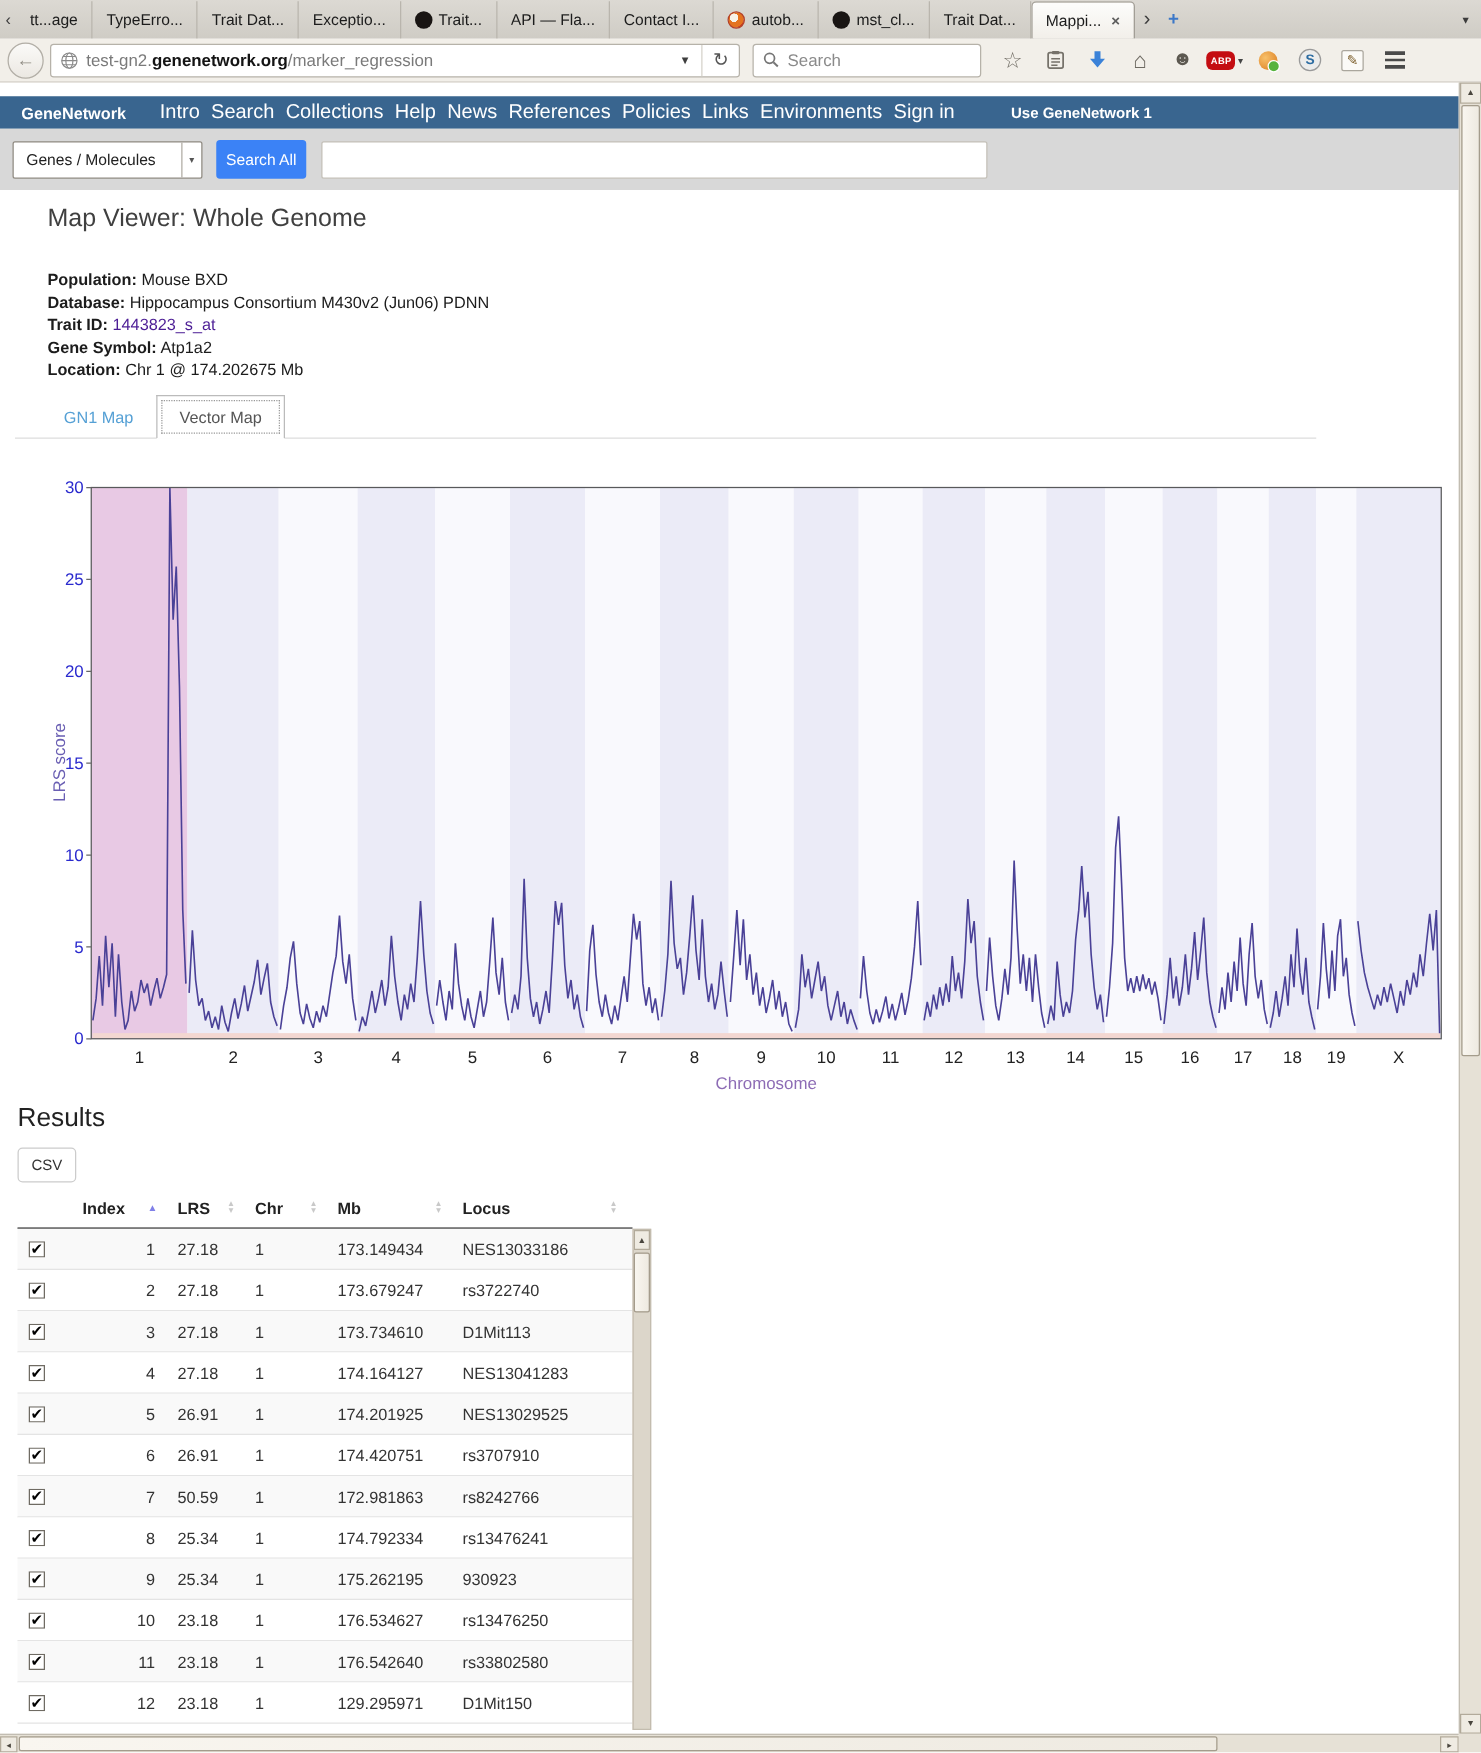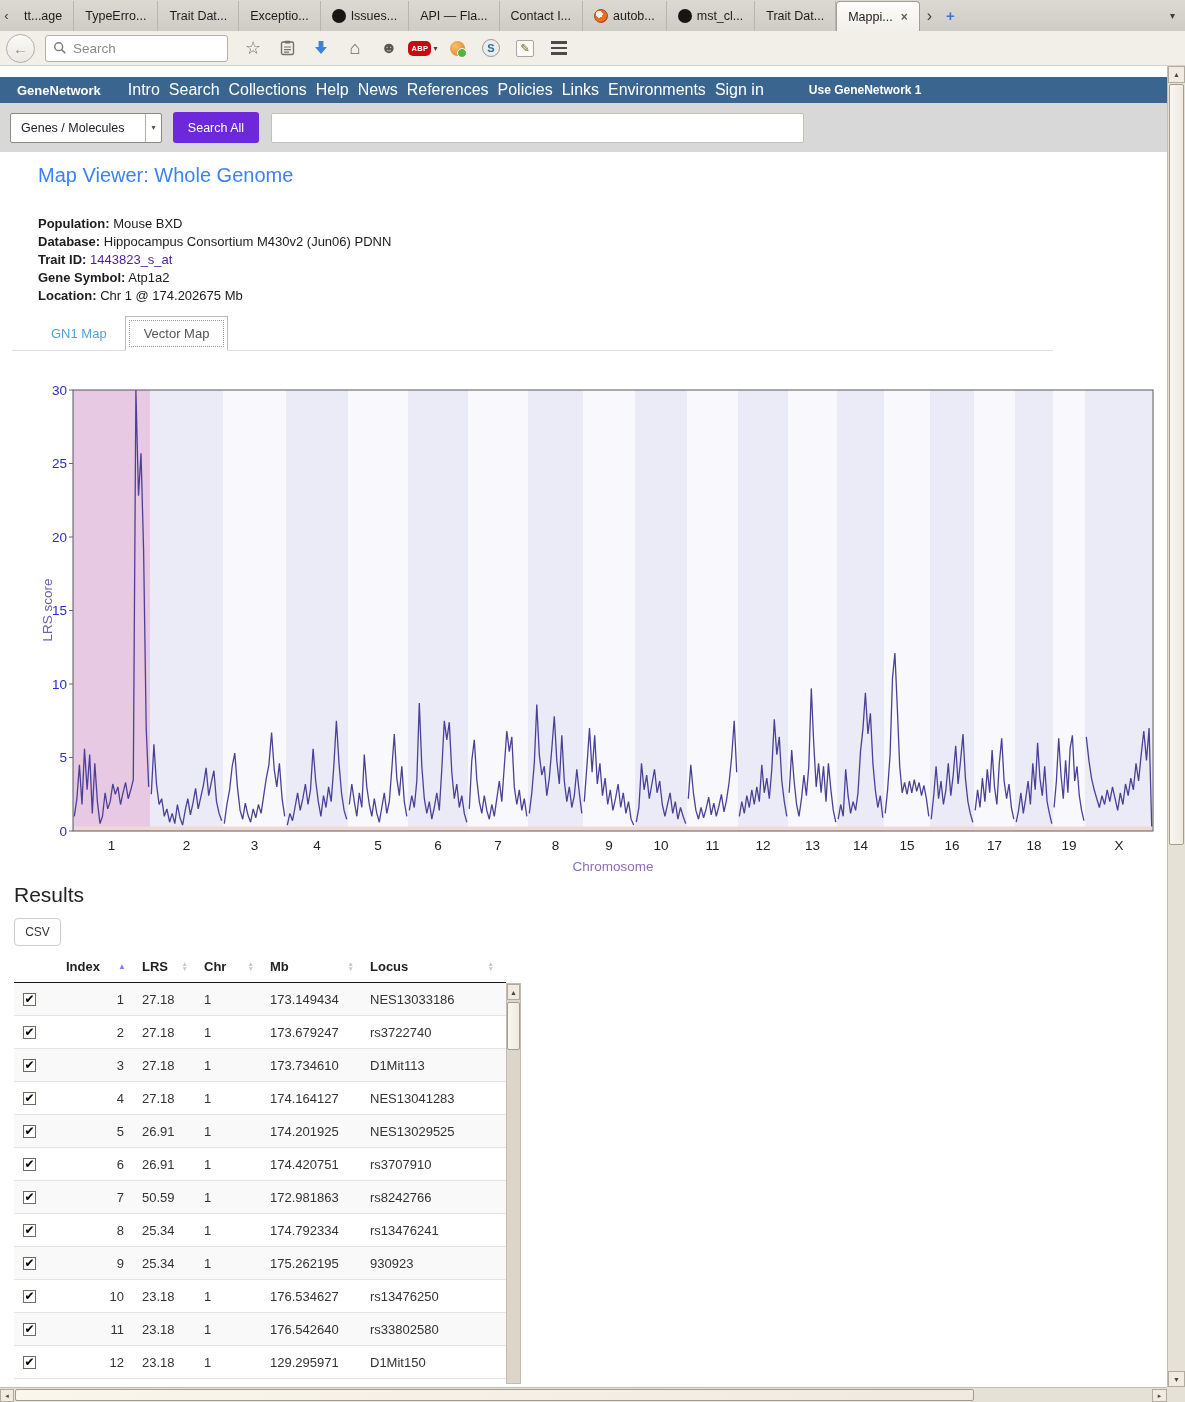--- a/index.html
+++ b/index.html
@@ -68,27 +68,27 @@
   #nav-right{font-weight:bold;font-size:12px;margin-left:36px}
 
   
   #search-band{position:absolute;top:103px;left:0;width:1167px;height:49px;background:#d8d8d8;
     display:flex;align-items:center}
   .select-box{margin-left:10px;width:152px;height:30px;background:#fff;border:1px solid #8f8a81;
     border-radius:2px;display:flex;align-items:center;font-size:12.5px;color:#222;box-sizing:border-box}
   .select-box .sel-label{padding-left:10px;flex:1}
   .sel-arrow-zone{width:15px;align-self:stretch;border-left:1px solid #b0aca4;display:flex;
     align-items:center;justify-content:center;color:#555;font-size:8px}
-  .searchall-btn{margin-left:11px;width:86px;height:31px;background:#6d28d9;color:#fff;border:none;
+  .searchall-btn{margin-left:11px;width:72px;height:31px;background:#3b82f6;color:#fff;border:none;
     border-radius:3px;font-size:12.5px;display:flex;align-items:center;justify-content:center}
   .band-input{margin-left:12px;width:533px;height:30px;background:#fff;border:1px solid #c4c0b8;
     border-radius:2px;box-sizing:border-box}
 
   
-  #page-title{position:absolute;left:38px;top:164px;font-size:20px;color:#3b82f6}
+  #page-title{position:absolute;left:38px;top:164px;font-size:20px;color:#404040}
   #info-block{position:absolute;left:38px;top:215px;font-size:13px;color:#1c1c1c;line-height:18px}
   .info-label{font-weight:bold}
   .info-link{color:#4c1d95}
   .info-italic{}
 
   #map-tabs{position:absolute;left:33px;top:316px;display:flex;align-items:flex-end;height:34px;z-index:2}
   .gn1-link{color:#55a0d5;font-size:13px;padding:9px 18px}
   .vector-tab{border:1px solid #bbb;background:#fff;color:#555;font-size:13px;padding:9px 18px;
     outline:1px dotted #999;outline-offset:-5px;position:relative;top:1px;border-bottom:1px solid #fff}
   #tab-hr{position:absolute;left:12px;top:350px;width:1041px;border-top:1px solid #ddd}
@@ -142,21 +142,21 @@
         <span class="lbl">TypeErro...</span>
       </div>
       <div class="tab">
         <span class="lbl">Trait Dat...</span>
       </div>
       <div class="tab">
         <span class="lbl">Exceptio...</span>
       </div>
       <div class="tab">
         <span class="github-ic"></span>
-        <span class="lbl">Issues...</span>
+        <span class="lbl">Trait...</span>
       </div>
       <div class="tab">
         <span class="lbl">API — Fla...</span>
       </div>
       <div class="tab">
         <span class="lbl">Contact I...</span>
       </div>
       <div class="tab">
         <span class="autobuild-ic"></span>
         <span class="lbl">autob...</span>
@@ -173,20 +173,34 @@
         <span class="close">×</span>
       </div>
     </div>
   <span class="tab-ctrl">›</span>
   <span class="tab-ctrl newtab">+</span>
   <span class="tab-ctrl tablist">▾</span>
 </div>
 
 <div id="toolbar">
   <div class="back-btn">←</div>
+  <div class="url-field">
+    <span class="globe">
+      <svg width="15" height="15" viewBox="0 0 16 16">
+          <circle cx="8" cy="8" r="6.5" fill="none" stroke="#8a8a8a"></circle>
+          <ellipse cx="8" cy="8" rx="3" ry="6.5" fill="none" stroke="#8a8a8a"></ellipse>
+          <path d="M1.5 8h13M2.6 4.5h10.8M2.6 11.5h10.8" stroke="#8a8a8a" fill="none"></path>
+        </svg>
+    </span>
+    <span class="url-prefix">test-gn2.</span>
+      <span class="url-host">genenetwork.org</span>
+      <span class="url-path">/marker_regression</span>
+    <span class="url-caret">▼</span>
+    <span class="reload">↻</span>
+  </div>
   <div class="search-field">
     <span class="mag">
       <svg width="14" height="14" viewBox="0 0 16 16">
           <circle cx="6.5" cy="6.5" r="4.5" fill="none" stroke="#777" stroke-width="1.6"></circle>
           <path d="M10 10l4 4" stroke="#777" stroke-width="1.8"></path>
         </svg>
     </span>
     <span>Search</span>
   </div>
   <div id="toolbar-icons">

